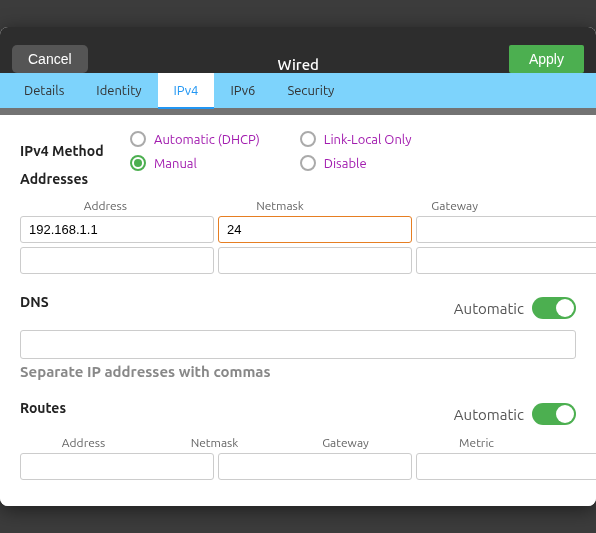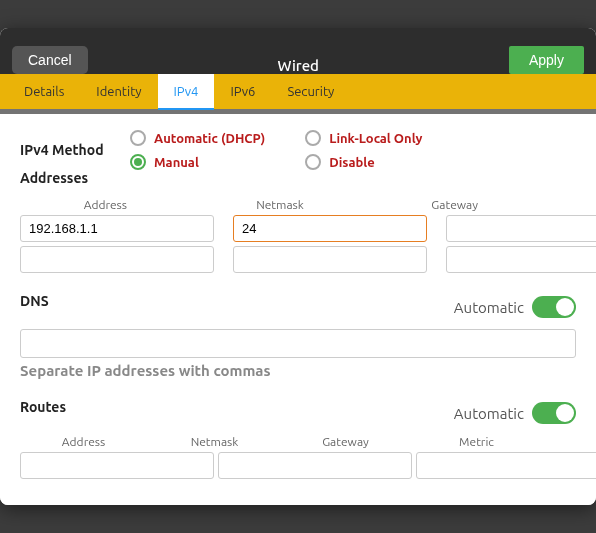--- a/index.html
+++ b/index.html
@@ -46,22 +46,22 @@
       color: #fff;
       border: none;
       border-radius: 2px;
       padding: 6px 20px;
       font-size: 14px;
       cursor: pointer;
       font-weight: 500;
     }
     .tabs {
       display: flex;
-      border-bottom: 5px solid #737373;
-      background: #eab308;
+      border-bottom: 7px solid #737373;
+      background: #7dd3fc;
       padding: 0 8px;
     }
     .tab {
       padding: 10px 16px;
       cursor: pointer;
       font-size: 13px;
       color: #333;
       border-bottom: 2px solid transparent;
       margin-bottom: -1px;
     }
@@ -80,23 +80,22 @@
       font-weight: bold;
       font-size: 14px;
       margin-bottom: 12px;
       color: #222;
     }
     .radio-option {
       display: flex;
       align-items: center;
       gap: 8px;
       font-size: 13px;
-      color: #b91c1c;
-      cursor: pointer;
-      font-weight: bold;
+      color: #a21caf;
+      cursor: pointer;
     }
     .radio-circle {
       width: 16px;
       height: 16px;
       border-radius: 50%;
       border: 2px solid #aaa;
       display: flex;
       align-items: center;
       justify-content: center;
       flex-shrink: 0;
@@ -121,21 +120,21 @@
       margin-bottom: 4px;
     }
     .addr-header span {
       font-size: 12px;
       color: #666;
       text-align: center;
     }
     .addr-row {
       display: grid;
       grid-template-columns: 1fr 1fr 1fr 32px;
-      gap: 19px;
+      gap: 4px;
       margin-bottom: 4px;
       align-items: center;
     }
     .addr-input {
       border: 1px solid #ccc;
       border-radius: 3px;
       padding: 5px 8px;
       font-size: 13px;
       outline: none;
     }

